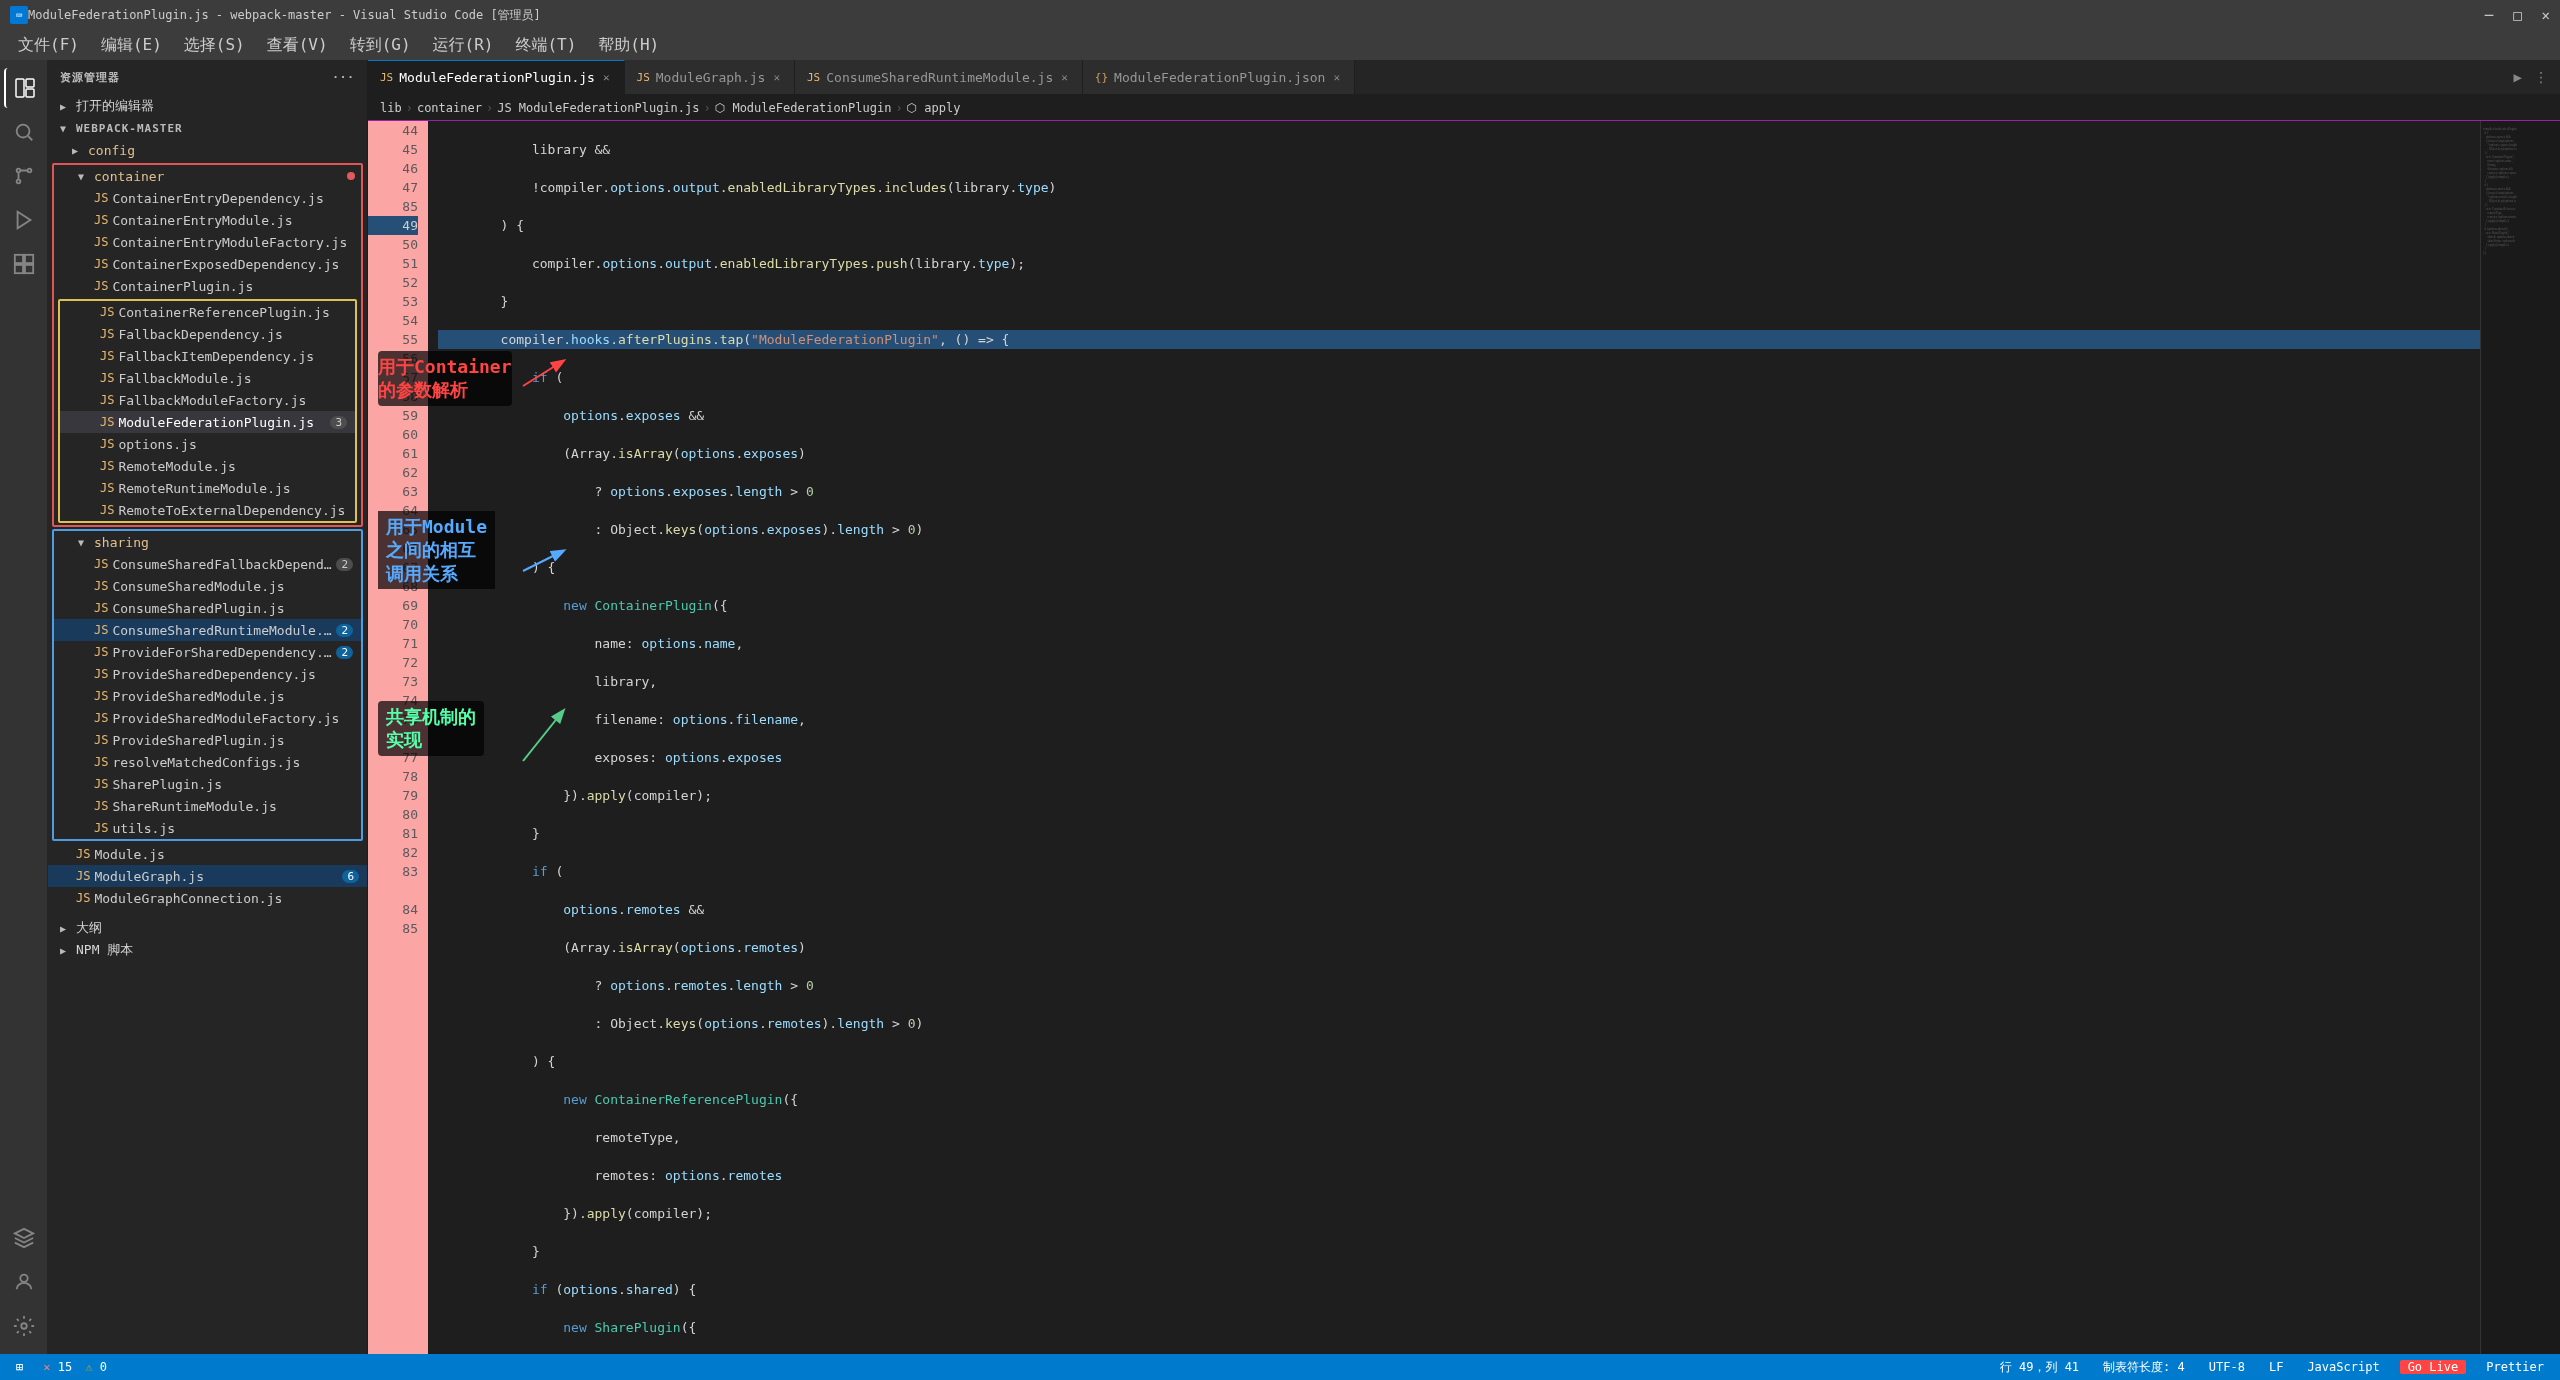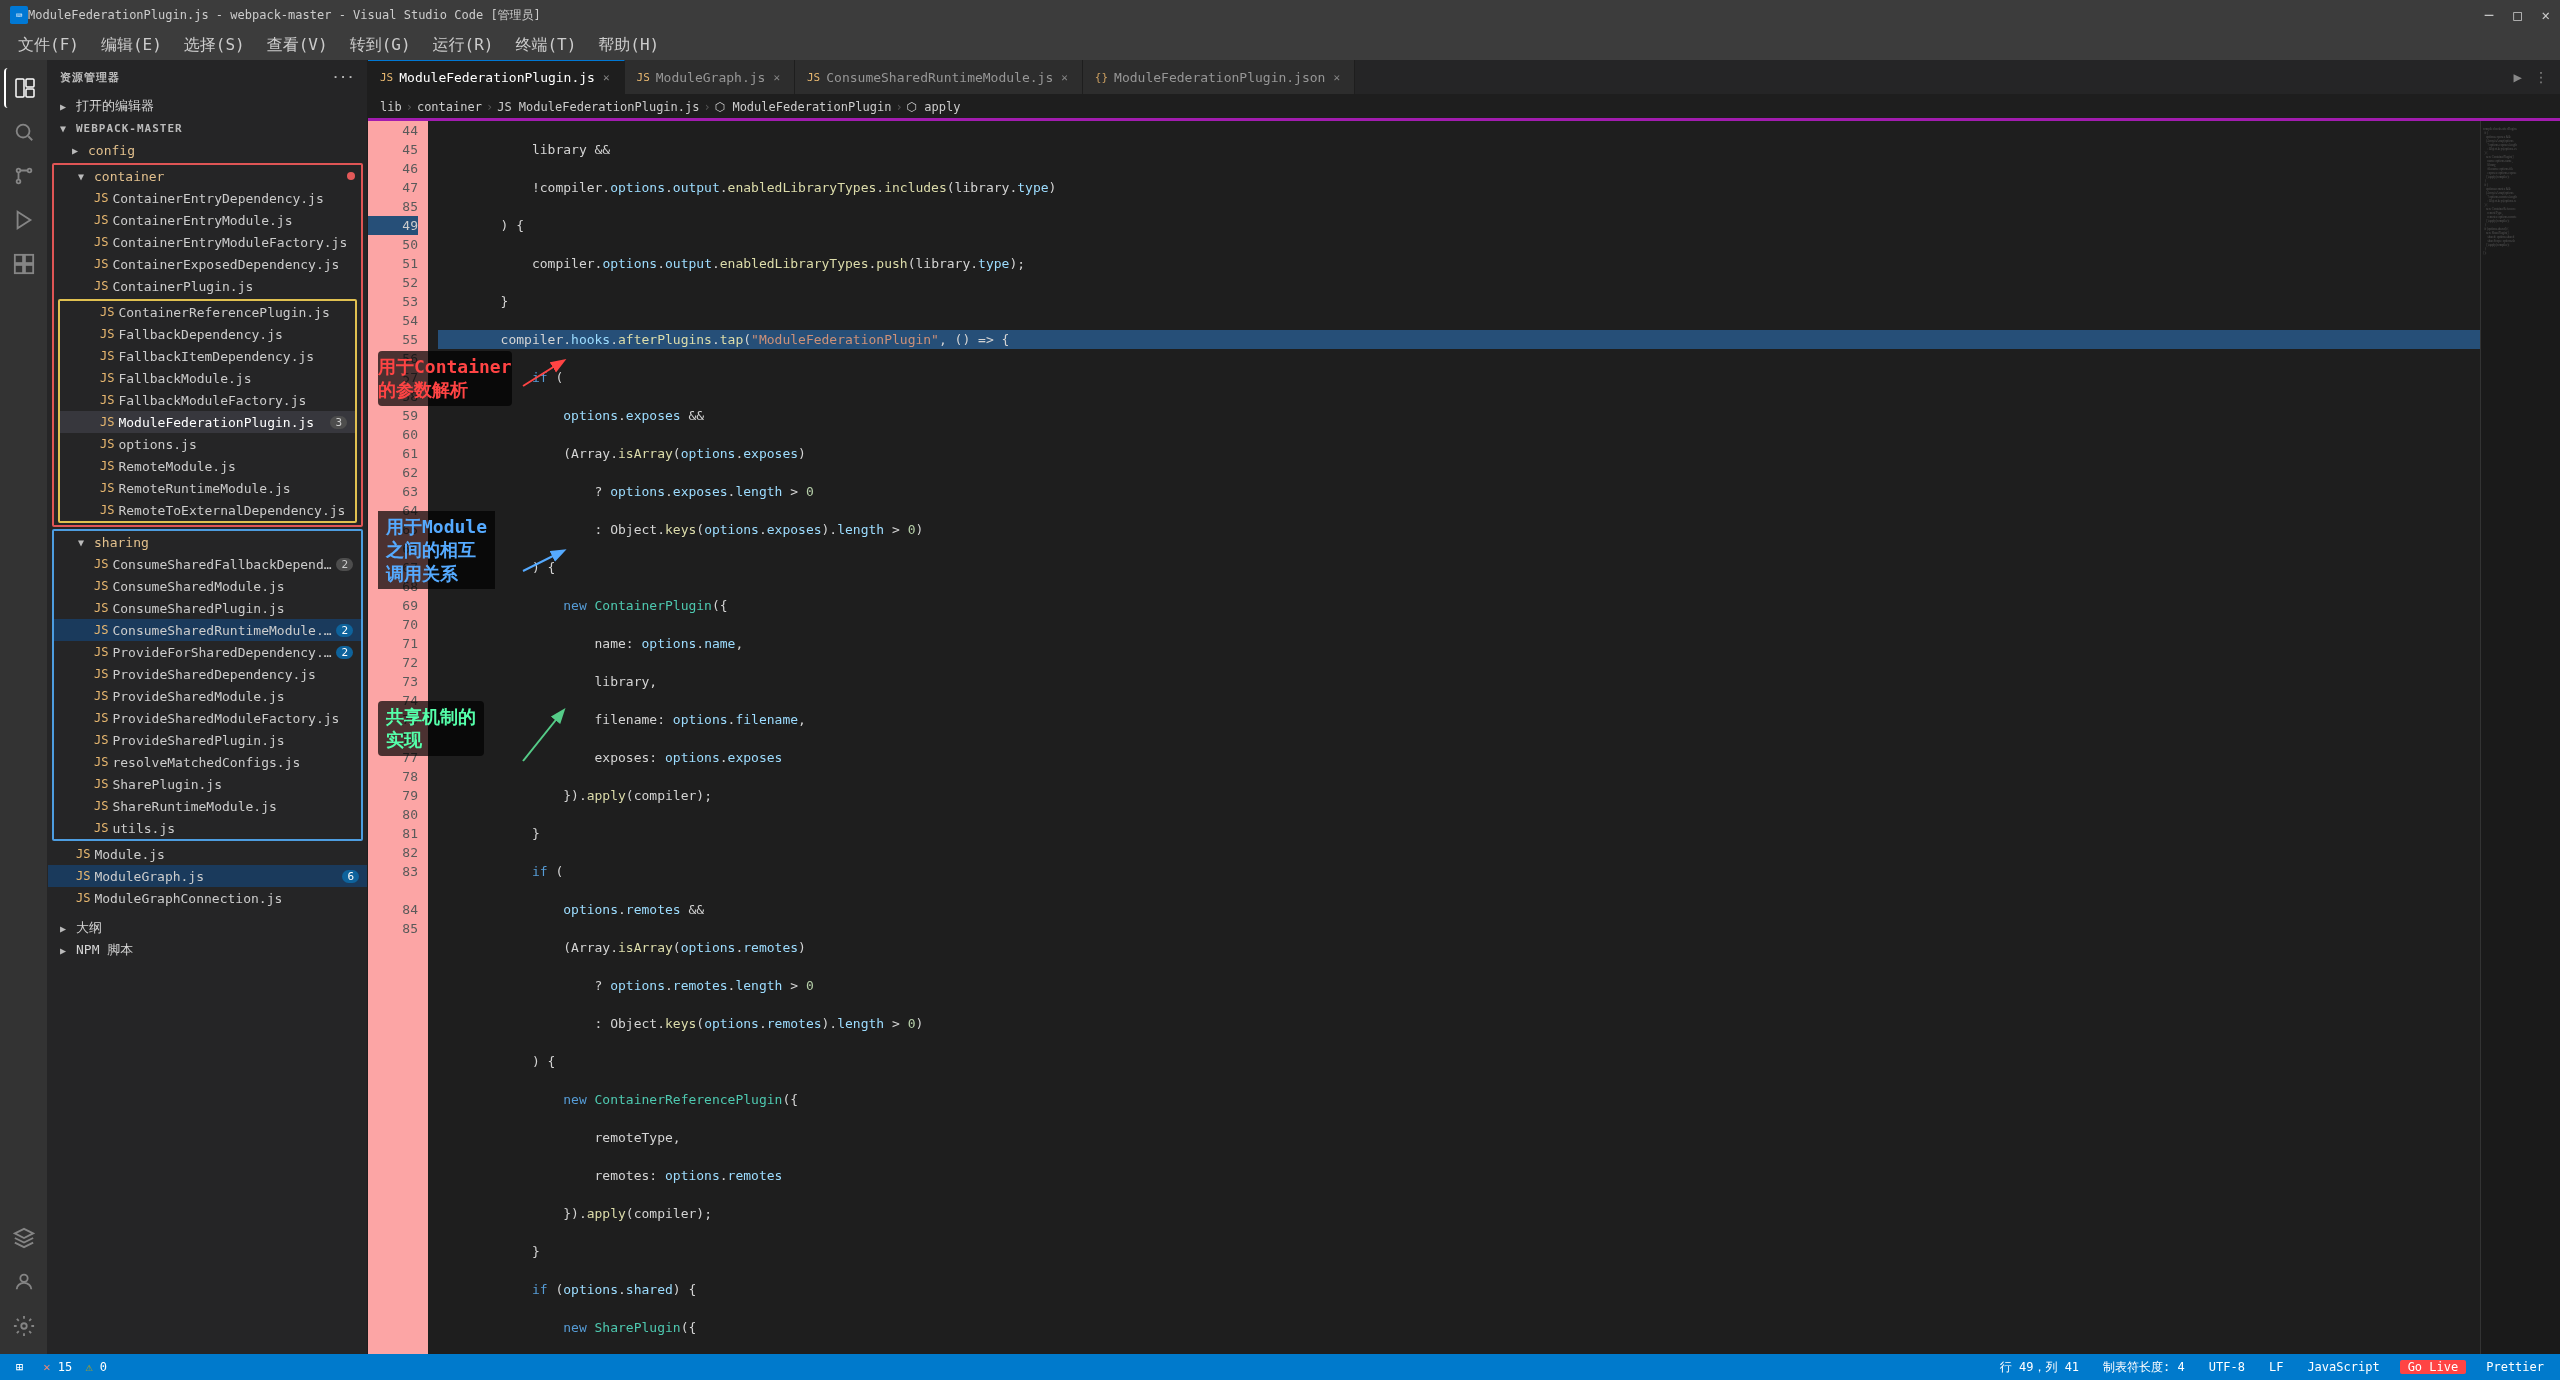--- a/index.html
+++ b/index.html
@@ -55,21 +55,21 @@
     .tabs-bar { background: #252526; display: flex; align-items: center; height: 35px; border-bottom: 1px solid #1e1e1e; overflow: hidden; }
     .tab { display: flex; align-items: center; padding: 0 12px; height: 35px; background: #2d2d2d; color: #969696; font-size: 13px; cursor: pointer; border-right: 1px solid #1e1e1e; white-space: nowrap; gap: 6px; min-width: 140px; }
     .tab.active { background: #1e1e1e; color: #fff; border-top: 1px solid #0078d4; }
     .tab-close { font-size: 11px; color: #888; cursor: pointer; padding: 2px; border-radius: 2px; }
     .tab-js-icon { color: #e8b870; font-size: 11px; }
     .tab-json-icon { color: #cb9f60; font-size: 11px; }
     .tabs-actions { display: flex; align-items: center; margin-left: auto; gap: 4px; padding-right: 8px; }
     .tab-action-btn { color: #888; cursor: pointer; padding: 4px; font-size: 14px; }
 
     
-    .breadcrumb { background: #1e1e1e; padding: 4px 12px; font-size: 12px; color: #888; display: flex; align-items: center; gap: 4px; height: 26px; border-bottom: 3px solid #a21caf; }
+    .breadcrumb { background: #1e1e1e; padding: 4px 12px; font-size: 12px; color: #888; display: flex; align-items: center; gap: 4px; height: 26px; border-bottom: 1px solid #a21caf; }
     .breadcrumb-sep { color: #555; }
     .breadcrumb-item { color: #ccc; cursor: pointer; }
 
     
     .code-editor { flex: 1; display: flex; overflow: hidden; background: #1e1e1e; }
     .line-numbers { width: 60px; background: #fca5a5; color: #5a5a5a; font-size: 13px; padding: 0 10px 0 0; text-align: right; font-family: Consolas, monospace; line-height: 19px; padding-top: 0; overflow: hidden; flex-shrink: 0; }
     .code-content { flex: 1; overflow: auto; font-family: Consolas, monospace; font-size: 13px; line-height: 19px; padding: 0 0 0 10px; white-space: pre; }
     .code-content::-webkit-scrollbar { height: 8px; width: 8px; }
     .code-content::-webkit-scrollbar-thumb { background: #424242; }
 

